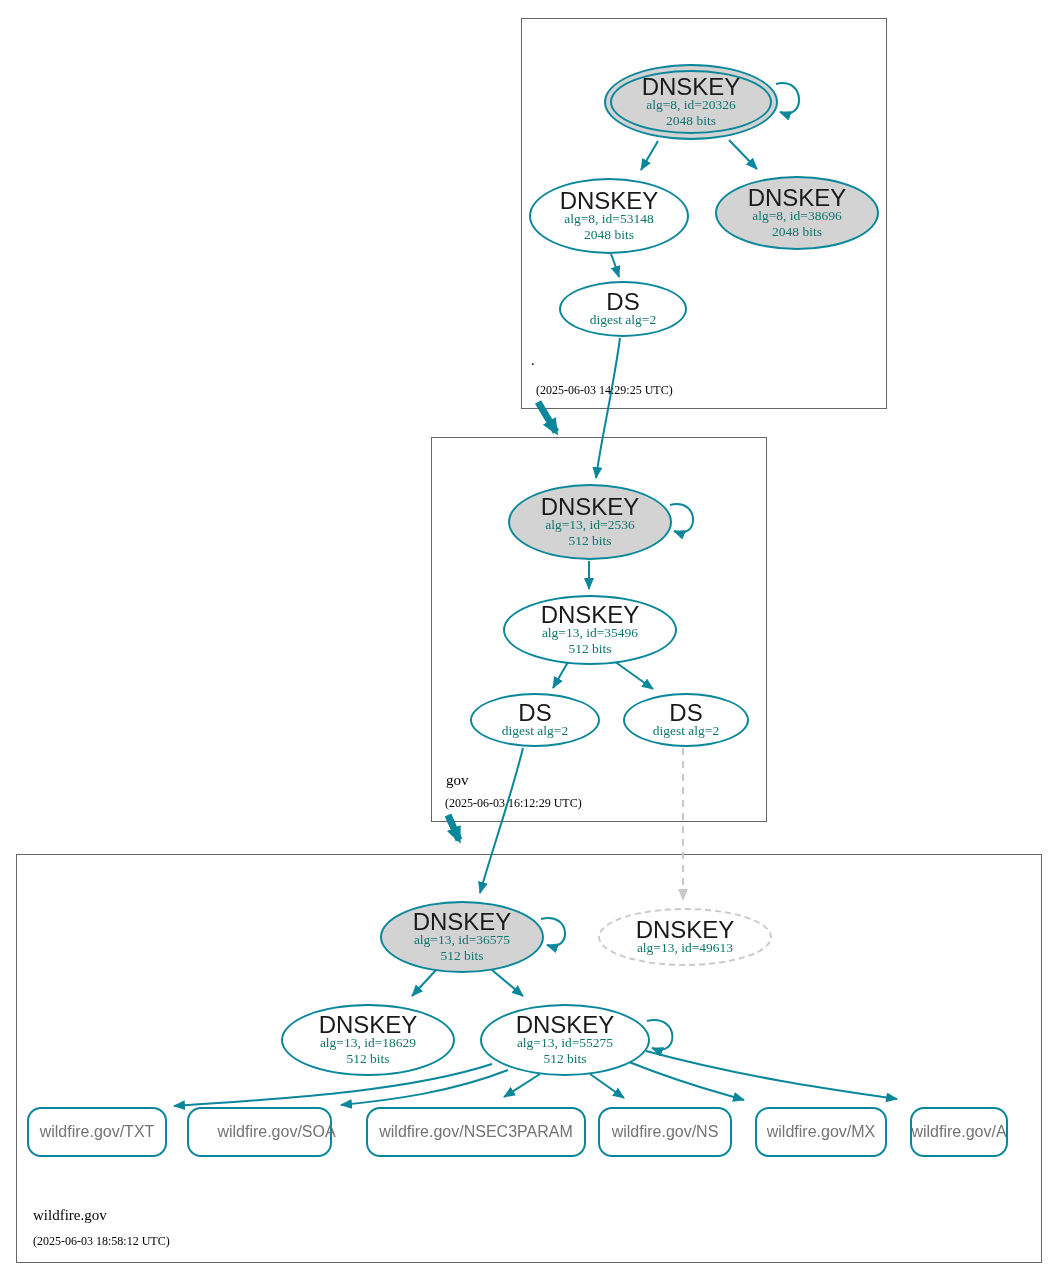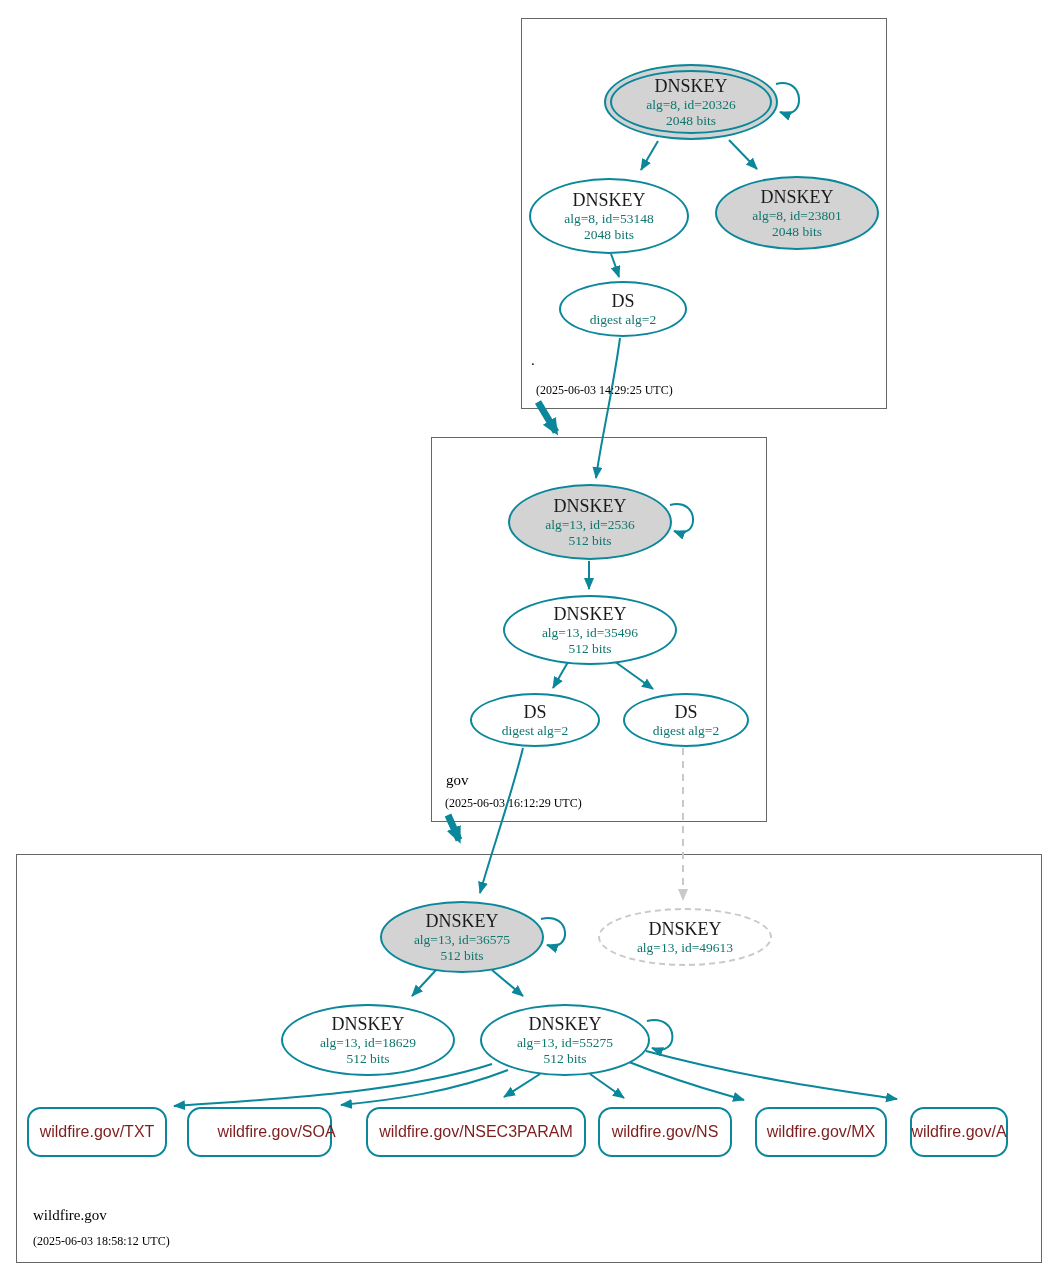--- a/index.html
+++ b/index.html
@@ -17,26 +17,26 @@
   .zone-box{position:absolute;border:1px solid var(--boxborder);background:transparent;}
   .edge-layer{position:absolute;left:0;top:0;width:1055px;height:1278px;}
   .node{
     position:absolute;box-sizing:border-box;border:2px solid var(--teal);border-radius:50%;
     background:#fff;display:flex;flex-direction:column;align-items:center;justify-content:center;
     text-align:center;line-height:1;z-index:3;
   }
   .node.gray{background:var(--grayfill);}
   .node.dashed{border:2px dashed var(--dash);background:#fff;}
   .node .ring{position:absolute;inset:4px;border:2px solid var(--teal);border-radius:50%;pointer-events:none;}
-  .ntitle{font-family:Liberation Serif, serif;font-size:18px;line-height:21px;color:#1a1a1a;}
+  .ntitle{font-family:Liberation Sans, sans-serif;font-size:24px;line-height:21px;color:#1a1a1a;}
   .ndetail{font-family:"Liberation Serif", serif;font-size:13.5px;line-height:16px;color:#0f766e;}
   .rrset{
     position:absolute;box-sizing:border-box;border:2px solid var(--teal);border-radius:14px;
     background:#fff;display:flex;align-items:center;justify-content:center;text-align:center;
-    font-family:"Liberation Sans", sans-serif;font-size:16px;color:#7f1d1d;z-index:3;
+    font-family:"Liberation Sans", sans-serif;font-size:16px;color:#737373;z-index:3;
   }
   .zone-name{position:absolute;font-family:"Liberation Serif", serif;font-size:15px;color:#000;z-index:2;}
   .zone-ts{position:absolute;font-family:"Liberation Serif", serif;font-size:12px;color:#000;z-index:2;}
 </style>
 </head>
 <body>
 
 <div id="canvas">
 
   <div class="zone-box" style="left:521px;top:18px;width:364px;height:389px;"></div>
@@ -91,21 +91,21 @@
     <div class="ndetail">alg=8, id=20326</div>
     <div class="ndetail">2048 bits</div>
   </div>
   <div class="node" style="left:529px;top:178px;width:160px;height:76px;">
     <div class="ntitle">DNSKEY</div>
     <div class="ndetail">alg=8, id=53148</div>
     <div class="ndetail">2048 bits</div>
   </div>
   <div class="node gray" style="left:715px;top:176px;width:164px;height:74px;">
     <div class="ntitle">DNSKEY</div>
-    <div class="ndetail">alg=8, id=23801</div>
+    <div class="ndetail">alg=8, id=38696</div>
     <div class="ndetail">2048 bits</div>
   </div>
   <div class="node" style="left:559px;top:281px;width:128px;height:56px;">
     <div class="ntitle">DS</div>
     <div class="ndetail">digest alg=2</div>
   </div>
   <div class="zone-name" style="left:531px;top:352px;">.</div>
   <div class="zone-ts" style="left:536px;top:383px;">(2025-06-03 14:29:25 UTC)</div>
 
   <div class="node gray" style="left:508px;top:484px;width:164px;height:76px;">

